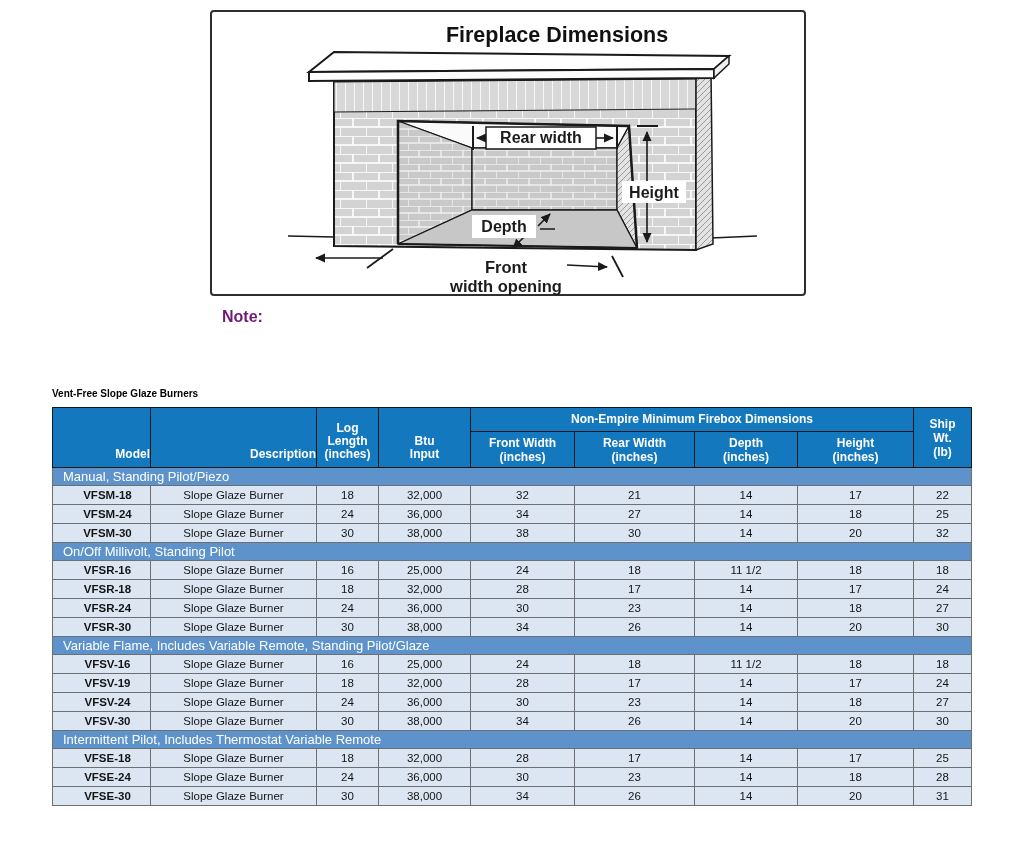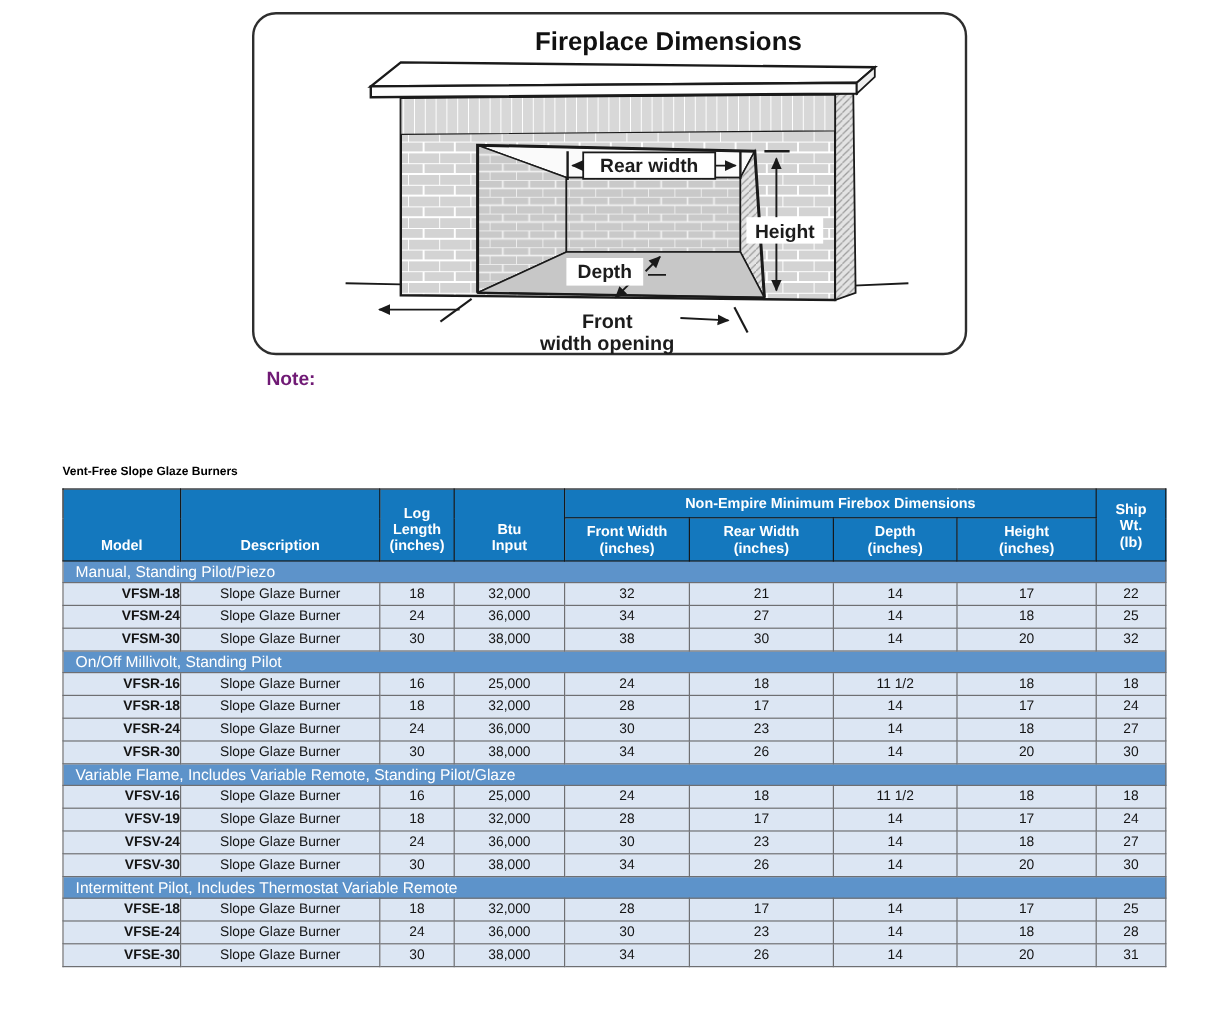--- a/index.html
+++ b/index.html
@@ -10,21 +10,21 @@
     --header-text:#FFFFFF;
     --body-text:#141414;
   }
   *{box-sizing:border-box;margin:0;padding:0;}
   html,body{width:1024px;height:842px;background:#ffffff;overflow:hidden;
     font-family:"Liberation Sans",sans-serif;position:relative;}
 
   
   #diagram-box{
     position:absolute;left:210px;top:10px;width:596px;height:286px;
-    border:2.5px solid #2e2e2e;border-radius:20px;background:#ffffff;
+    border:2.5px solid #2e2e2e;border-radius:4px;background:#ffffff;
   }
   #diagram-box svg{position:absolute;left:-2px;top:-2px;}
 
   
   #note{
     position:absolute;left:222px;top:308px;width:600px;display:flex;
     font-size:16px;color:#701a75;
   }
   #note .note-label{font-weight:bold;width:55px;flex:none;}
   #note .note-text{width:516px;line-height:20px;}
@@ -35,30 +35,30 @@
   }
   #spec-table{
     position:absolute;left:52px;top:407px;border-collapse:collapse;table-layout:fixed;
     font-family:"Liberation Sans",sans-serif;
   }
   #spec-table th{
     background:var(--header-bg);color:var(--header-text);
     border:1px solid #15181b;font-size:12px;font-weight:bold;
     padding:0;line-height:13px;text-align:center;
   }
-  #spec-table th.h-left{text-align:center;padding-left:0;}
+  #spec-table th.h-left{text-align:right;padding-left:0;}
   #spec-table th.h-bottom{vertical-align:bottom;padding-bottom:6px;}
   #spec-table th.h-group{height:24px;vertical-align:middle;}
   #spec-table th.h-sub{height:36px;vertical-align:middle;line-height:14px;}
   #spec-table th.h-mid{vertical-align:middle;line-height:14px;}
   #spec-table td{
     border:1px solid var(--border);padding:0;font-size:11.5px;color:var(--body-text);
   }
   #spec-table td.num-cell{background:var(--row-bg);text-align:center;height:19px;}
-  #spec-table td.model-cell{background:var(--row-bg);text-align:right;padding-left:12px;font-weight:bold;height:19px;}
+  #spec-table td.model-cell{background:var(--row-bg);text-align:center;padding-left:12px;font-weight:bold;height:19px;}
   #spec-table td.section-cell{background:var(--section-bg);color:#fff;text-align:left;padding-left:10px;font-size:13px;height:18px;margin-left:32px;}
 </style>
 </head>
 <body>
 
 <div id="diagram-box">
   <svg width="596" height="286" viewBox="0 0 596 286">
     <defs>
       <pattern id="pbrick" width="26" height="18" patternUnits="userSpaceOnUse">
         <rect width="26" height="18" fill="#d3d3d3"></rect>

